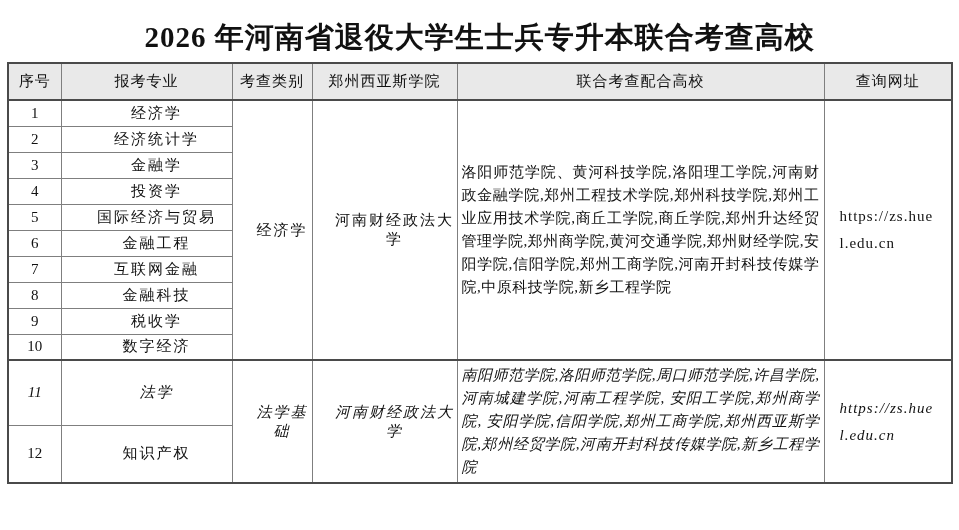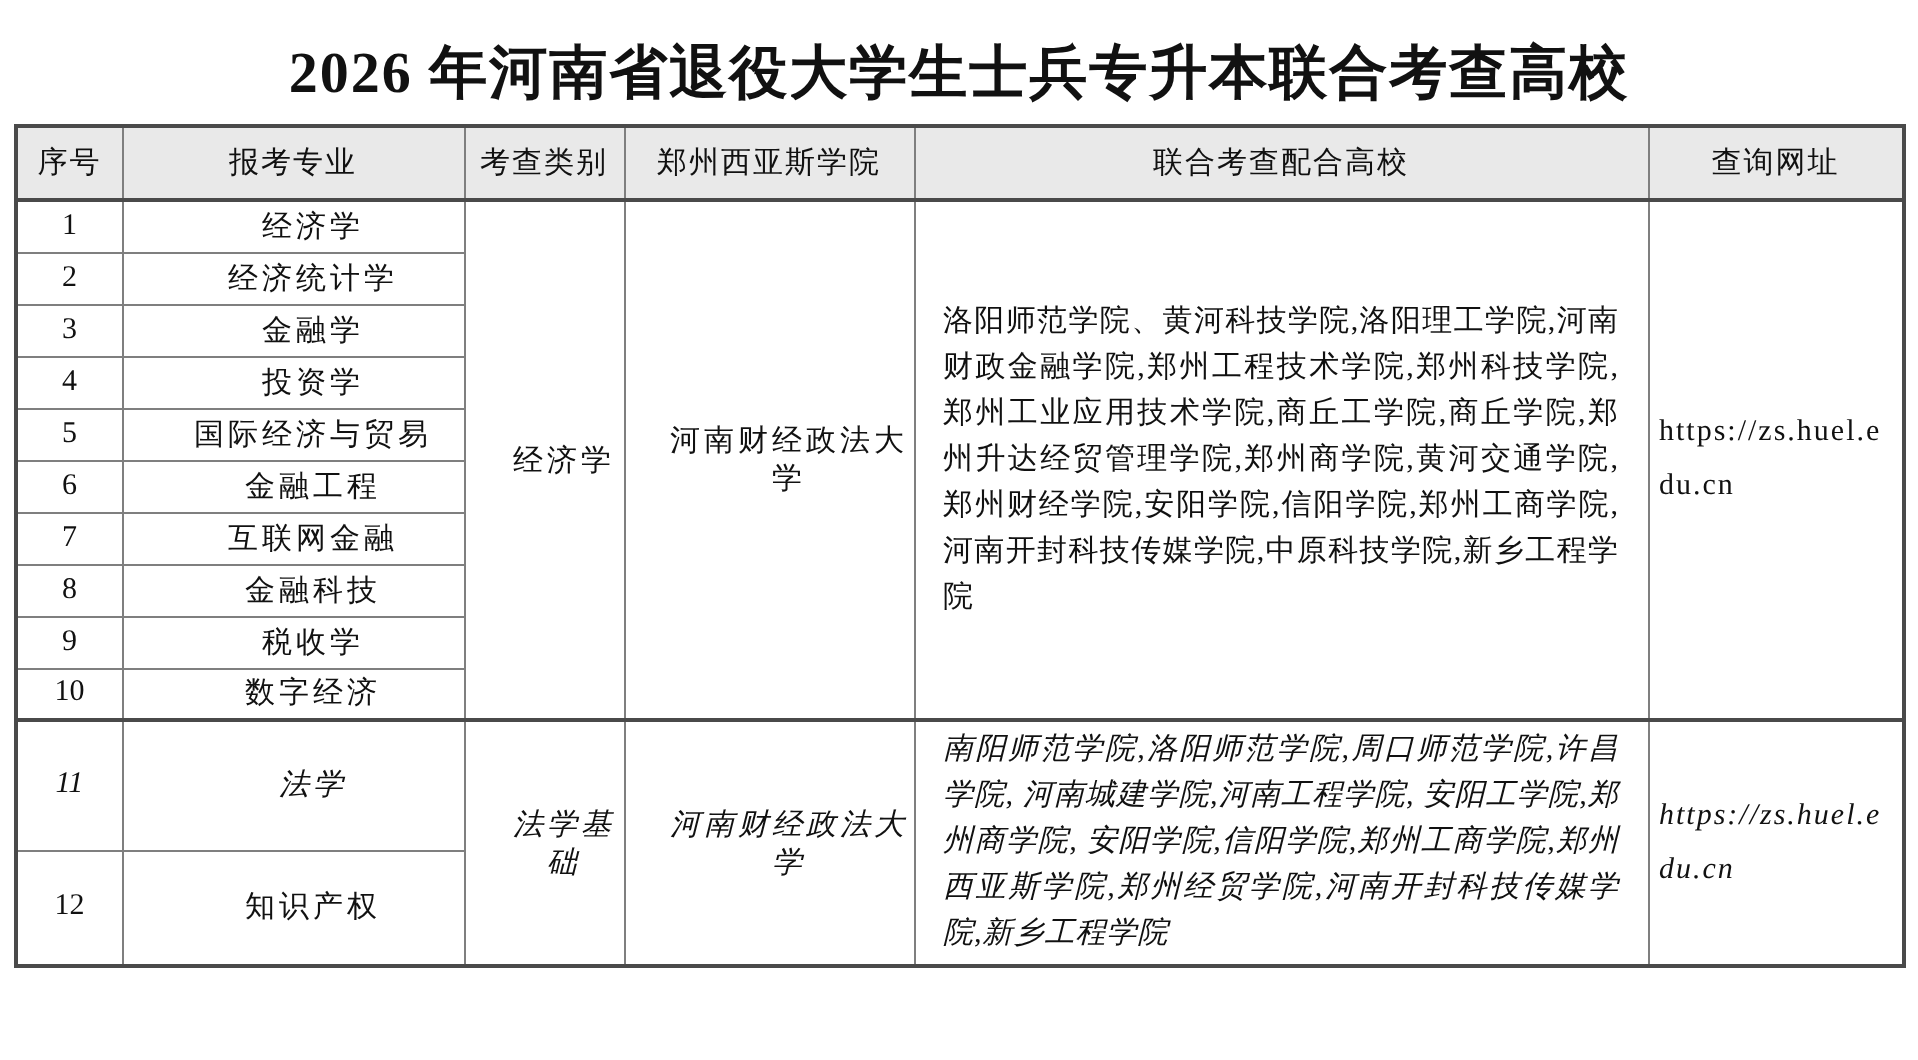--- a/index.html
+++ b/index.html
@@ -42,27 +42,27 @@
     letter-spacing: 1px;
   }
   tr.r { height: 26px; }
   tr.r11 { height: 65px; }
   tr.r12 { height: 58px; }
   tr.gsep td { border-top: 2px solid var(--outer_border, #555555); font-style: italic; }
   td.major, td.cat, td.lead { letter-spacing: 2px; padding-left: 20px; }
   td.partner {
     text-align: justify;
     text-align-last: left;
-    padding: 3px 14px;
+    padding: 3px 4px;
     line-height: 23px;
     letter-spacing: 0.5px;
   }
   td.url {
     text-align: left;
-    padding: 0 5px;
+    padding: 0 15px;
     line-height: 27px;
     letter-spacing: 1px;
     word-break: break-all;
   }
 </style>
 </head>
 <body style="--header_bg: #e9e9e9; --border: #7f7f7f; --outer_border: #4a4a4a; --text: #111111;">
 
 <div class="title">
   <div>2026 年河南省退役大学生士兵专升本联合考查高校</div>

